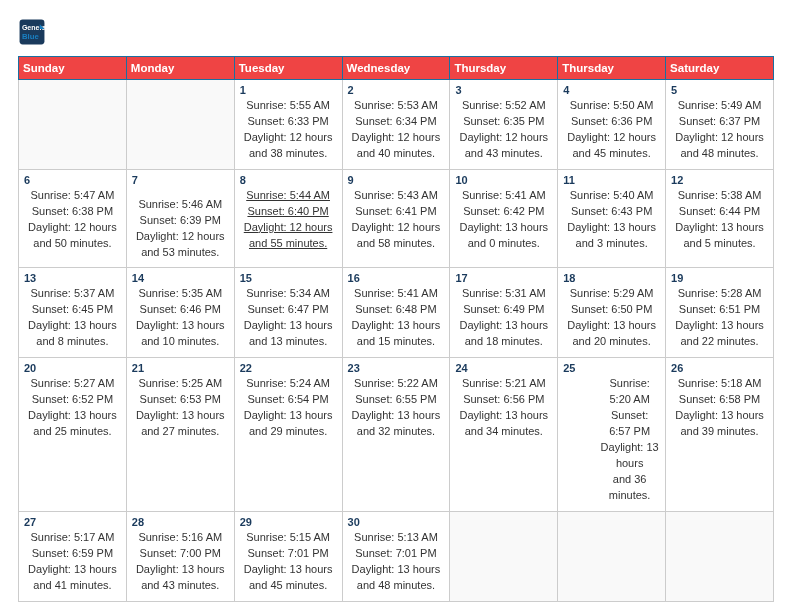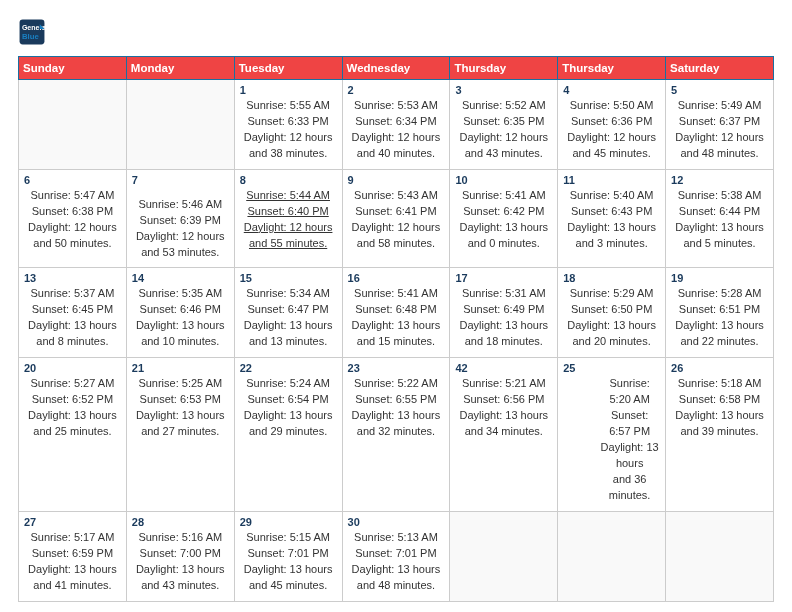--- a/index.html
+++ b/index.html
@@ -281,21 +281,21 @@
 and 29 minutes.</div>
           </td>
           <td>
             <span class="day-num">23</span>
             <div class="day-info" style="white-space: pre-line;">Sunrise: 5:22 AM
 Sunset: 6:55 PM
 Daylight: 13 hours
 and 32 minutes.</div>
           </td>
           <td>
-            <span class="day-num">42</span>
+            <span class="day-num">24</span>
             <div class="day-info" style="white-space: pre-line;">Sunrise: 5:21 AM
 Sunset: 6:56 PM
 Daylight: 13 hours
 and 34 minutes.</div>
           </td>
           <td>
             <span class="day-num">25</span>
             <div class="day-info" style="white-space: pre-line; margin-left: 36px;">Sunrise: 5:20 AM
 Sunset: 6:57 PM
 Daylight: 13 hours

